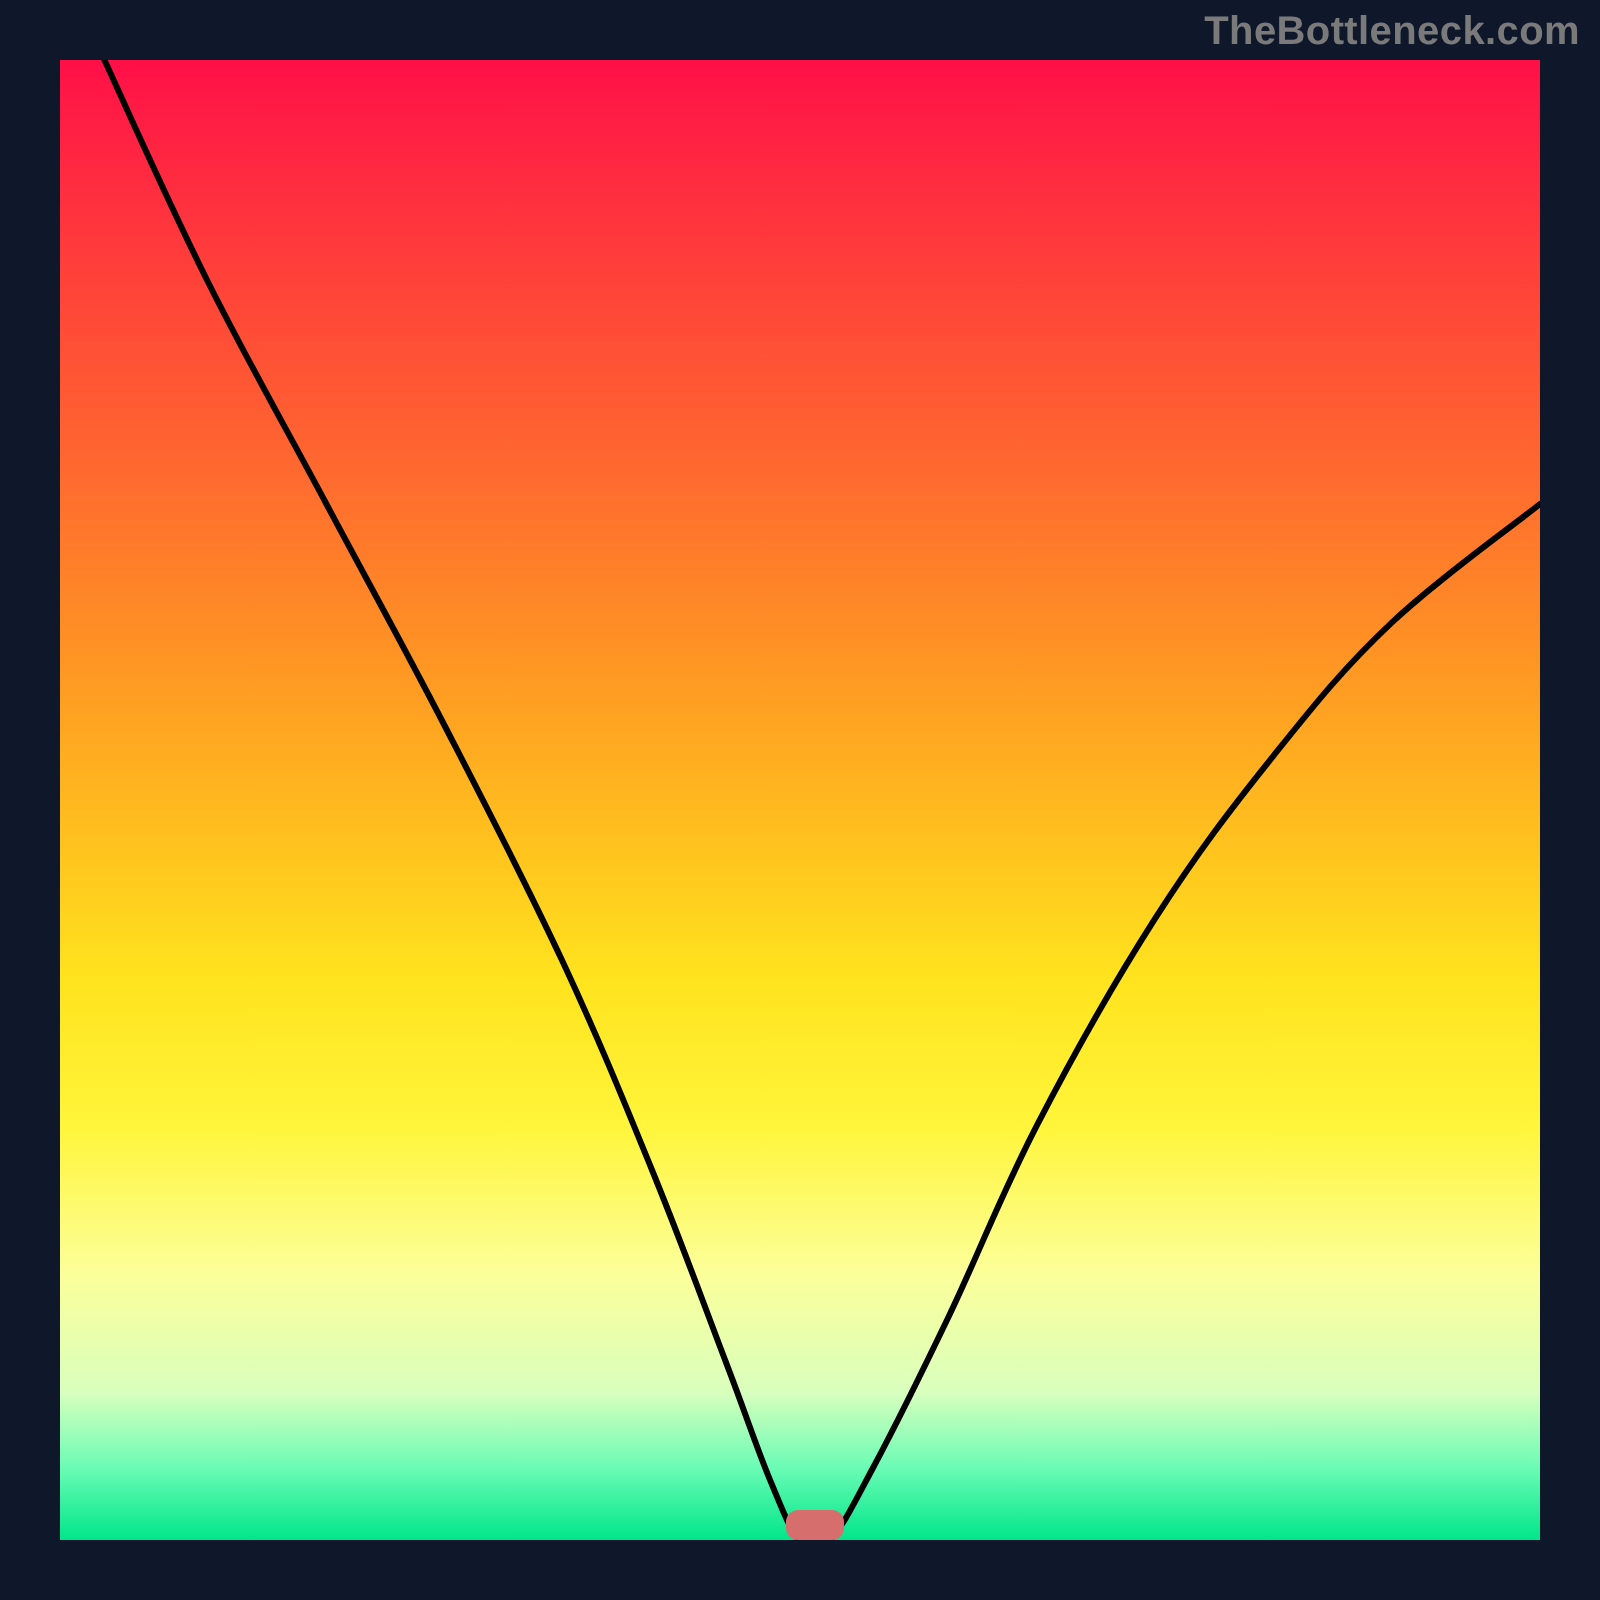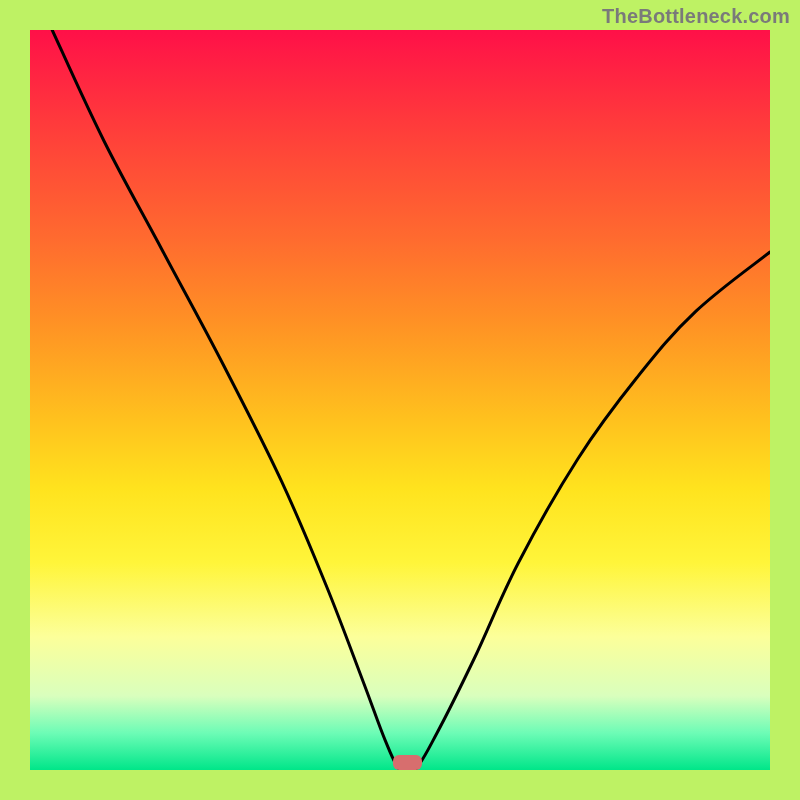--- a/index.html
+++ b/index.html
@@ -8,21 +8,21 @@
     width: 800px;
     height: 800px;
     overflow: hidden;
     background: #000;
     font-family: Arial, Helvetica, sans-serif;
   }
   .frame {
     position: relative;
     width: 800px;
     height: 800px;
-    background: #bef264;
+    background: #0f172a;
   }
   .plot {
     position: absolute;
     left: 30px;
     top: 30px;
     width: 740px;
     height: 740px;
     background: linear-gradient(
       to bottom,
       #ff1048 0%,

